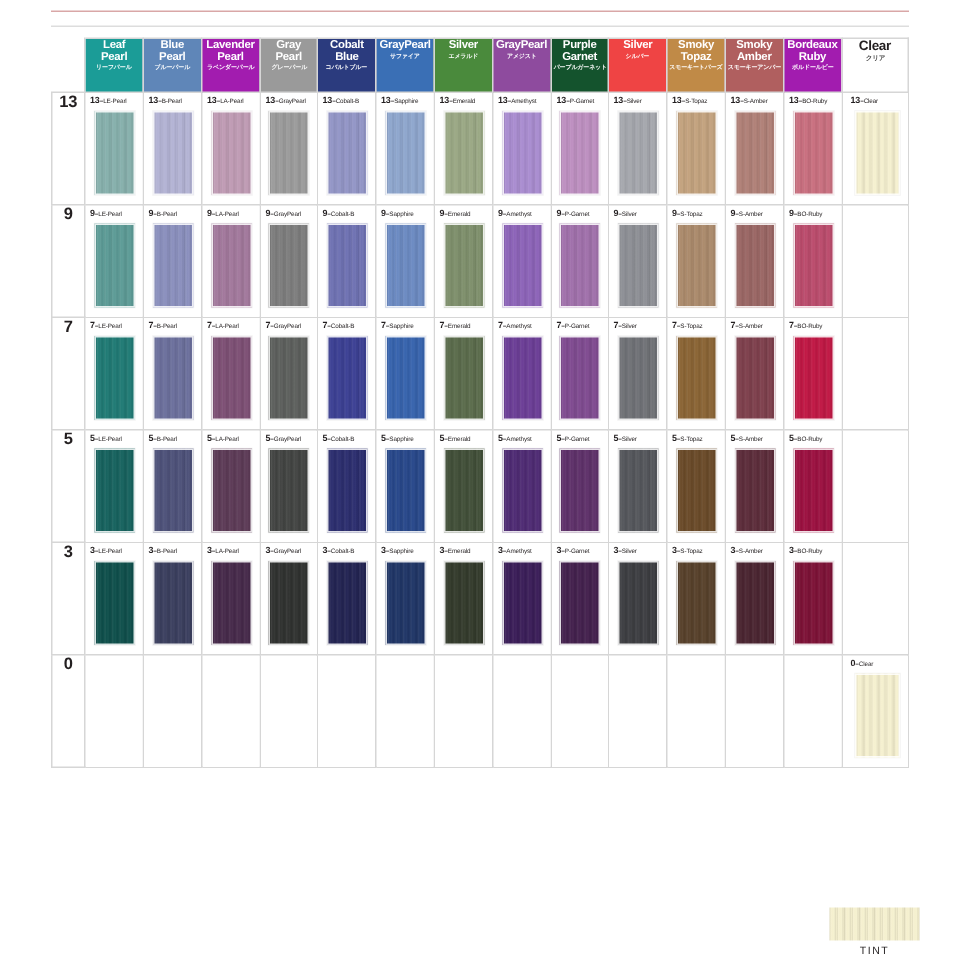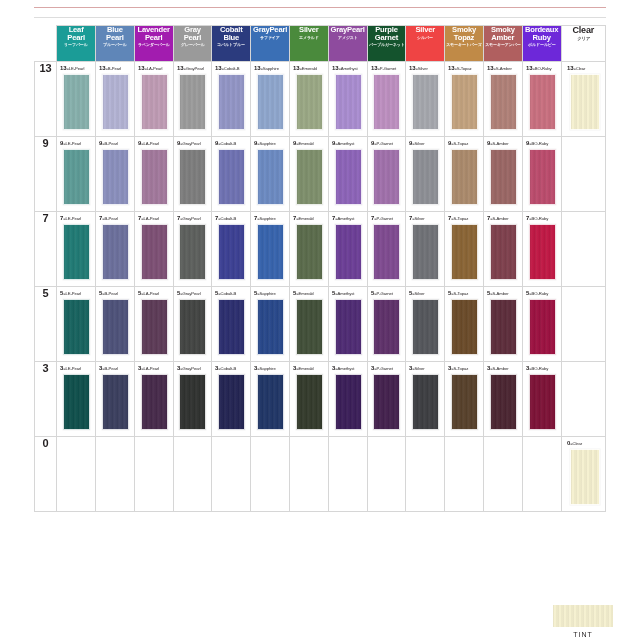--- a/index.html
+++ b/index.html
@@ -183,21 +183,21 @@
               <span class="jp">シルバー</span>
             </th>
             <th class="colhead" style="background: rgb(192, 138, 71);">
               <span class="en">Smoky<br>Topaz</span>
               <span class="jp">スモーキートパーズ</span>
             </th>
             <th class="colhead" style="background: rgb(176, 95, 95);">
               <span class="en">Smoky<br>Amber</span>
               <span class="jp">スモーキーアンバー</span>
             </th>
-            <th class="colhead" style="background: #6d28d9;">
+            <th class="colhead" style="background: #a21caf;">
               <span class="en">Bordeaux<br>Ruby</span>
               <span class="jp">ボルドールビー</span>
             </th>
             <th class="colhead clear-head">
               <span class="en">Clear</span>
               <span class="jp">クリア</span>
             </th>
           </tr>
       </thead>
       <tbody id="chart-body">

